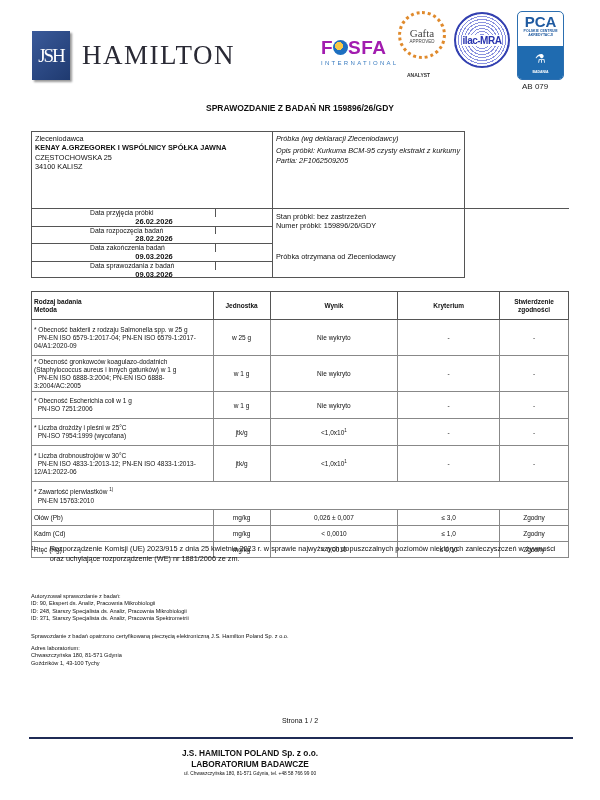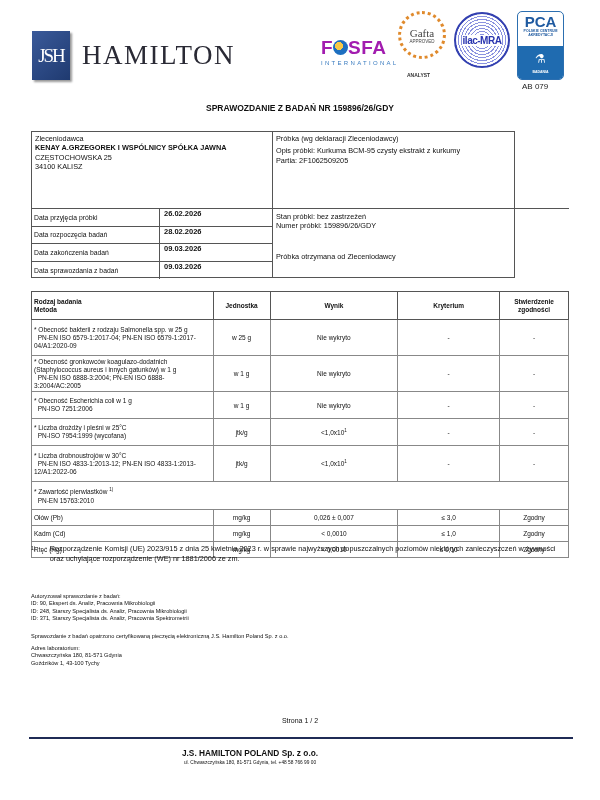--- a/index.html
+++ b/index.html
@@ -29,27 +29,27 @@
   .pca-name { font-size: 15px; font-weight: bold; color: #1f5aa0; line-height: 15px; }
   .pca-sub { font-size: 3.5px; color: #1f5aa0; font-weight: bold; line-height: 4px; }
   .pca-bottom { height: 35px; background: #1f6bb0; color: #fff; text-align: center; padding-top: 6px; }
   .pca-flask { font-size: 12px; line-height: 14px; }
   .pca-badania { font-size: 3.5px; font-weight: bold; margin-top: 4px; }
   .pca-code { position: absolute; left: 522px; top: 82px; font-size: 8px; color: #222; }
 
   .report-title { position: absolute; left: 0; top: 103px; width: 600px; text-align: center; font-size: 8.5px; font-weight: bold; }
 
   
-  .info-box { position: absolute; left: 31px; top: 131px; width: 484px; height: 147px; border: 1px solid #555; border-right-width: 1.5px; border-bottom-width: 1.5px; padding-left: 46px; }
+  .info-box { position: absolute; left: 31px; top: 131px; width: 434px; height: 147px; border: 1px solid #555; border-right-width: 1.5px; border-bottom-width: 1.5px; padding-left: 46px; }
   .client { position: absolute; left: 0; top: 0; width: 240px; height: 76px; padding: 2px 3px; font-size: 7.3px; line-height: 9.3px; }
   .client .bold { font-weight: bold; }
-  .sample-decl { position: absolute; left: 240px; top: 0; width: 297px; height: 76px; border-left: 1px solid #555; padding: 2px 3px; font-size: 7.3px; line-height: 9.3px; }
+  .sample-decl { position: absolute; left: 240px; top: 0; width: 297px; height: 76px; border-left: 1px solid #555; padding: 2px 3px; font-size: 7.3px; line-height: 9.3px; font-style: italic; }
   .sample-decl .gap { margin-top: 3px; }
   .dates { position: absolute; left: 0; top: 76px; width: 240px; border-top: 1px solid #555; }
-  .date-row { display: flex; height: 17.5px; border-bottom: 1px solid #555; font-size: 6.8px; align-items: flex-start; }
+  .date-row { display: flex; height: 17.5px; border-bottom: 1px solid #555; font-size: 6.8px; align-items: center; flex-direction: column; }
   .date-row:last-child { border-bottom: none; }
   .date-label { width: 128px; padding-left: 2px; border-right: 1px solid #555; height: 100%; display: flex; align-items: center; }
   .date-val { padding-left: 4px; font-weight: bold; font-size: 7.5px; }
   .sample-state { position: absolute; left: 240px; top: 76px; width: 297px; height: 70px; border-left: 1px solid #555; border-top: 1px solid #555; padding: 3px 3px; font-size: 7.3px; line-height: 9px; }
   .sample-state .received { position: absolute; top: 43px; left: 3px; }
 
   
   .results { position: absolute; left: 31px; top: 291px; width: 538px; border-collapse: collapse; font-size: 6.5px; }
   .results td, .results th { border: 1px solid #888; vertical-align: middle; }
   .results th { font-weight: bold; font-size: 6.5px; text-align: center; height: 28px; line-height: 8px; border-color: #555; }
@@ -263,14 +263,15 @@
 <div class="lab-address">
   <div>Adres laboratorium:</div>
   <div>Chwaszczyńska 180, 81-571 Gdynia</div>
   <div>Goździków 1, 43-100 Tychy</div>
 </div>
 
 <div class="page-num">Strona  1 / 2</div>
 <div class="footer-line"></div>
 <div class="footer">
   <div class="footer-company">J.S. HAMILTON POLAND Sp. z o.o.</div>
+  <div class="footer-lab">LABORATORIUM BADAWCZE</div>
   <div class="footer-addr">ul. Chwaszczyńska 180, 81-571 Gdynia, tel. +48 58 766 99 00</div>
 </div>
 
 </body></html>

